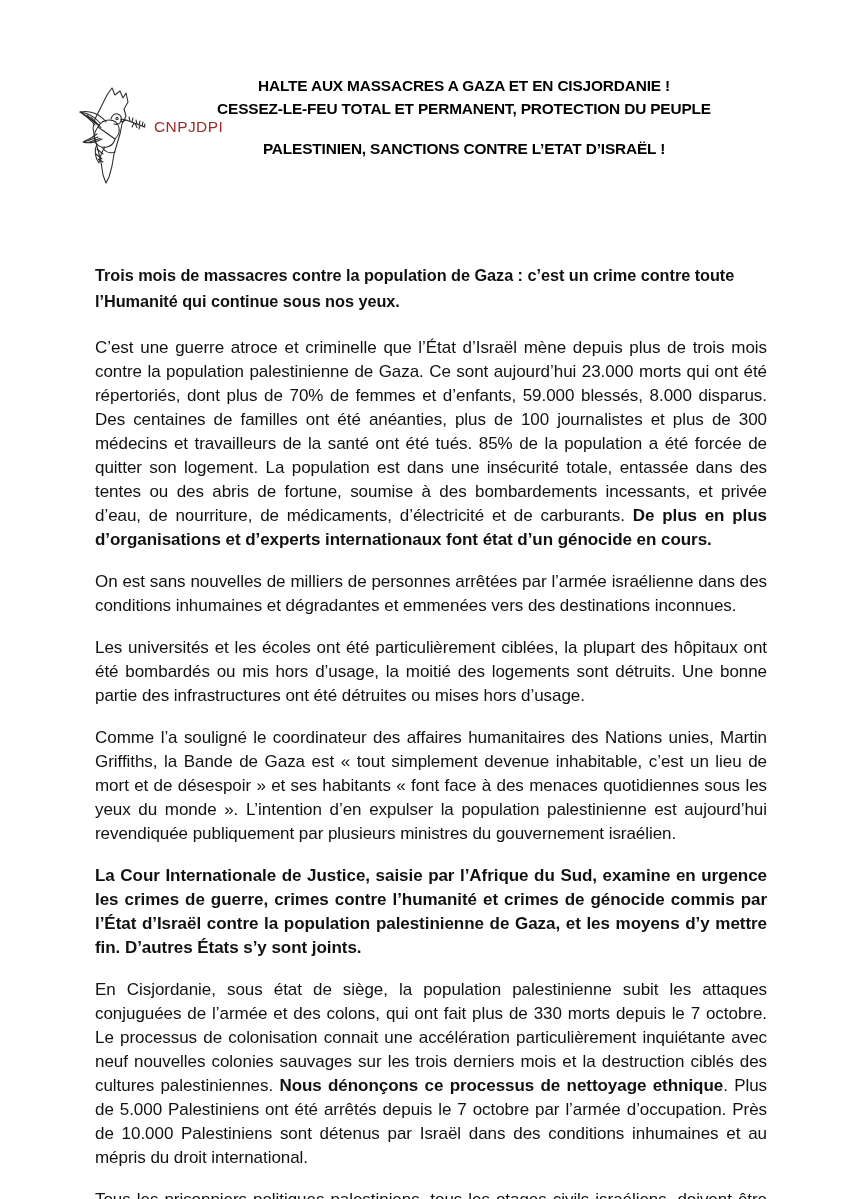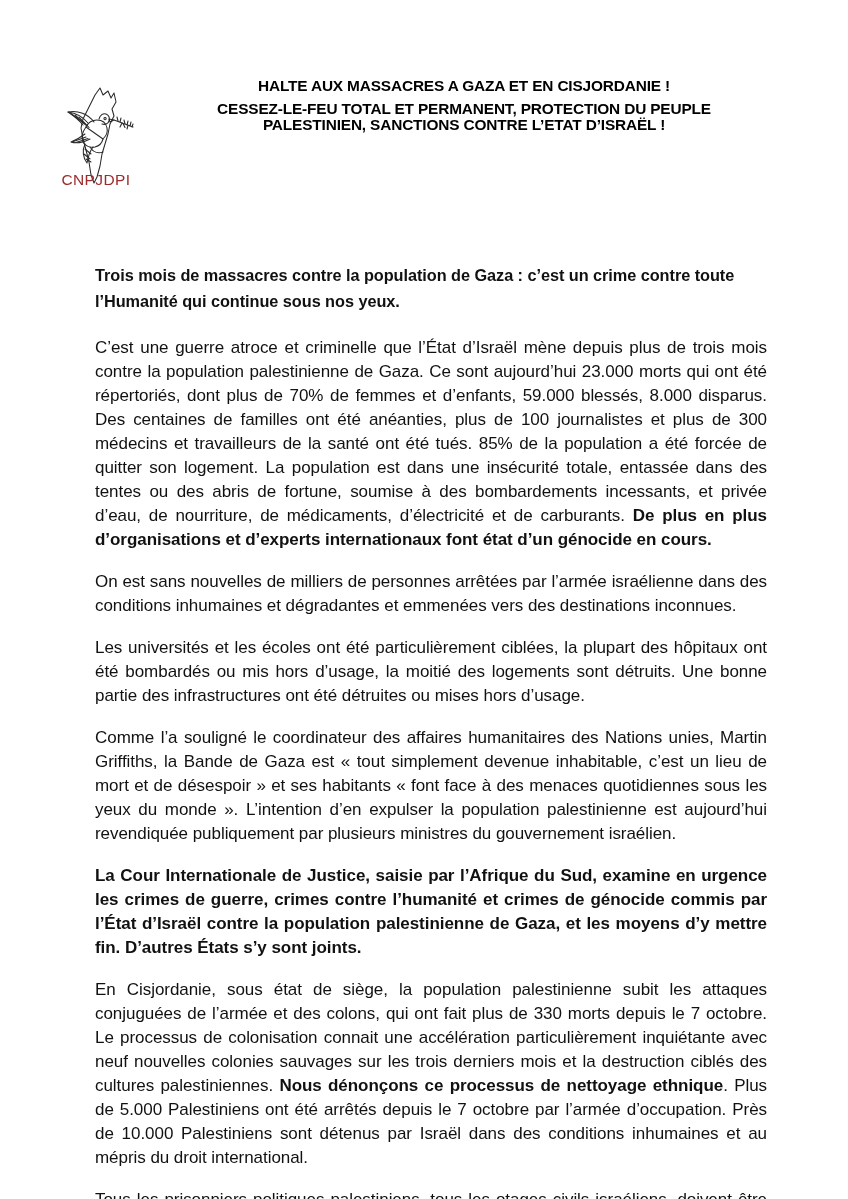--- a/index.html
+++ b/index.html
@@ -33,21 +33,21 @@
     display: flex;
     align-items: flex-start;
   }
 
   .logo-block {
     width: 130px;
     min-width: 130px;
     padding-left: 62px;
     box-sizing: border-box;
     display: flex;
-    flex-direction: column;
+    flex-direction: row;
     align-items: center;
     padding-top: 4px;
   }
 
   .logo-svg {
     display: block;
   }
 
   .logo-word {
     margin-top: -19px;
@@ -71,21 +71,21 @@
   .head-line {
     font-weight: bold;
     font-size: 15.4px;
     line-height: 1.0;
     letter-spacing: -0.15px;
     color: #000;
     white-space: nowrap;
   }
 
   .head-line.l1 { margin-bottom: 8px; }
-  .head-line.l2 { margin-bottom: 0; }
+  .head-line.l2 { margin-bottom: 24px; }
   .head-line.l3 { margin-bottom: 0; }
 
   
   .body-wrap {
     position: absolute;
     top: 262px;
     left: 95px;
     width: 672px;
   }
 

